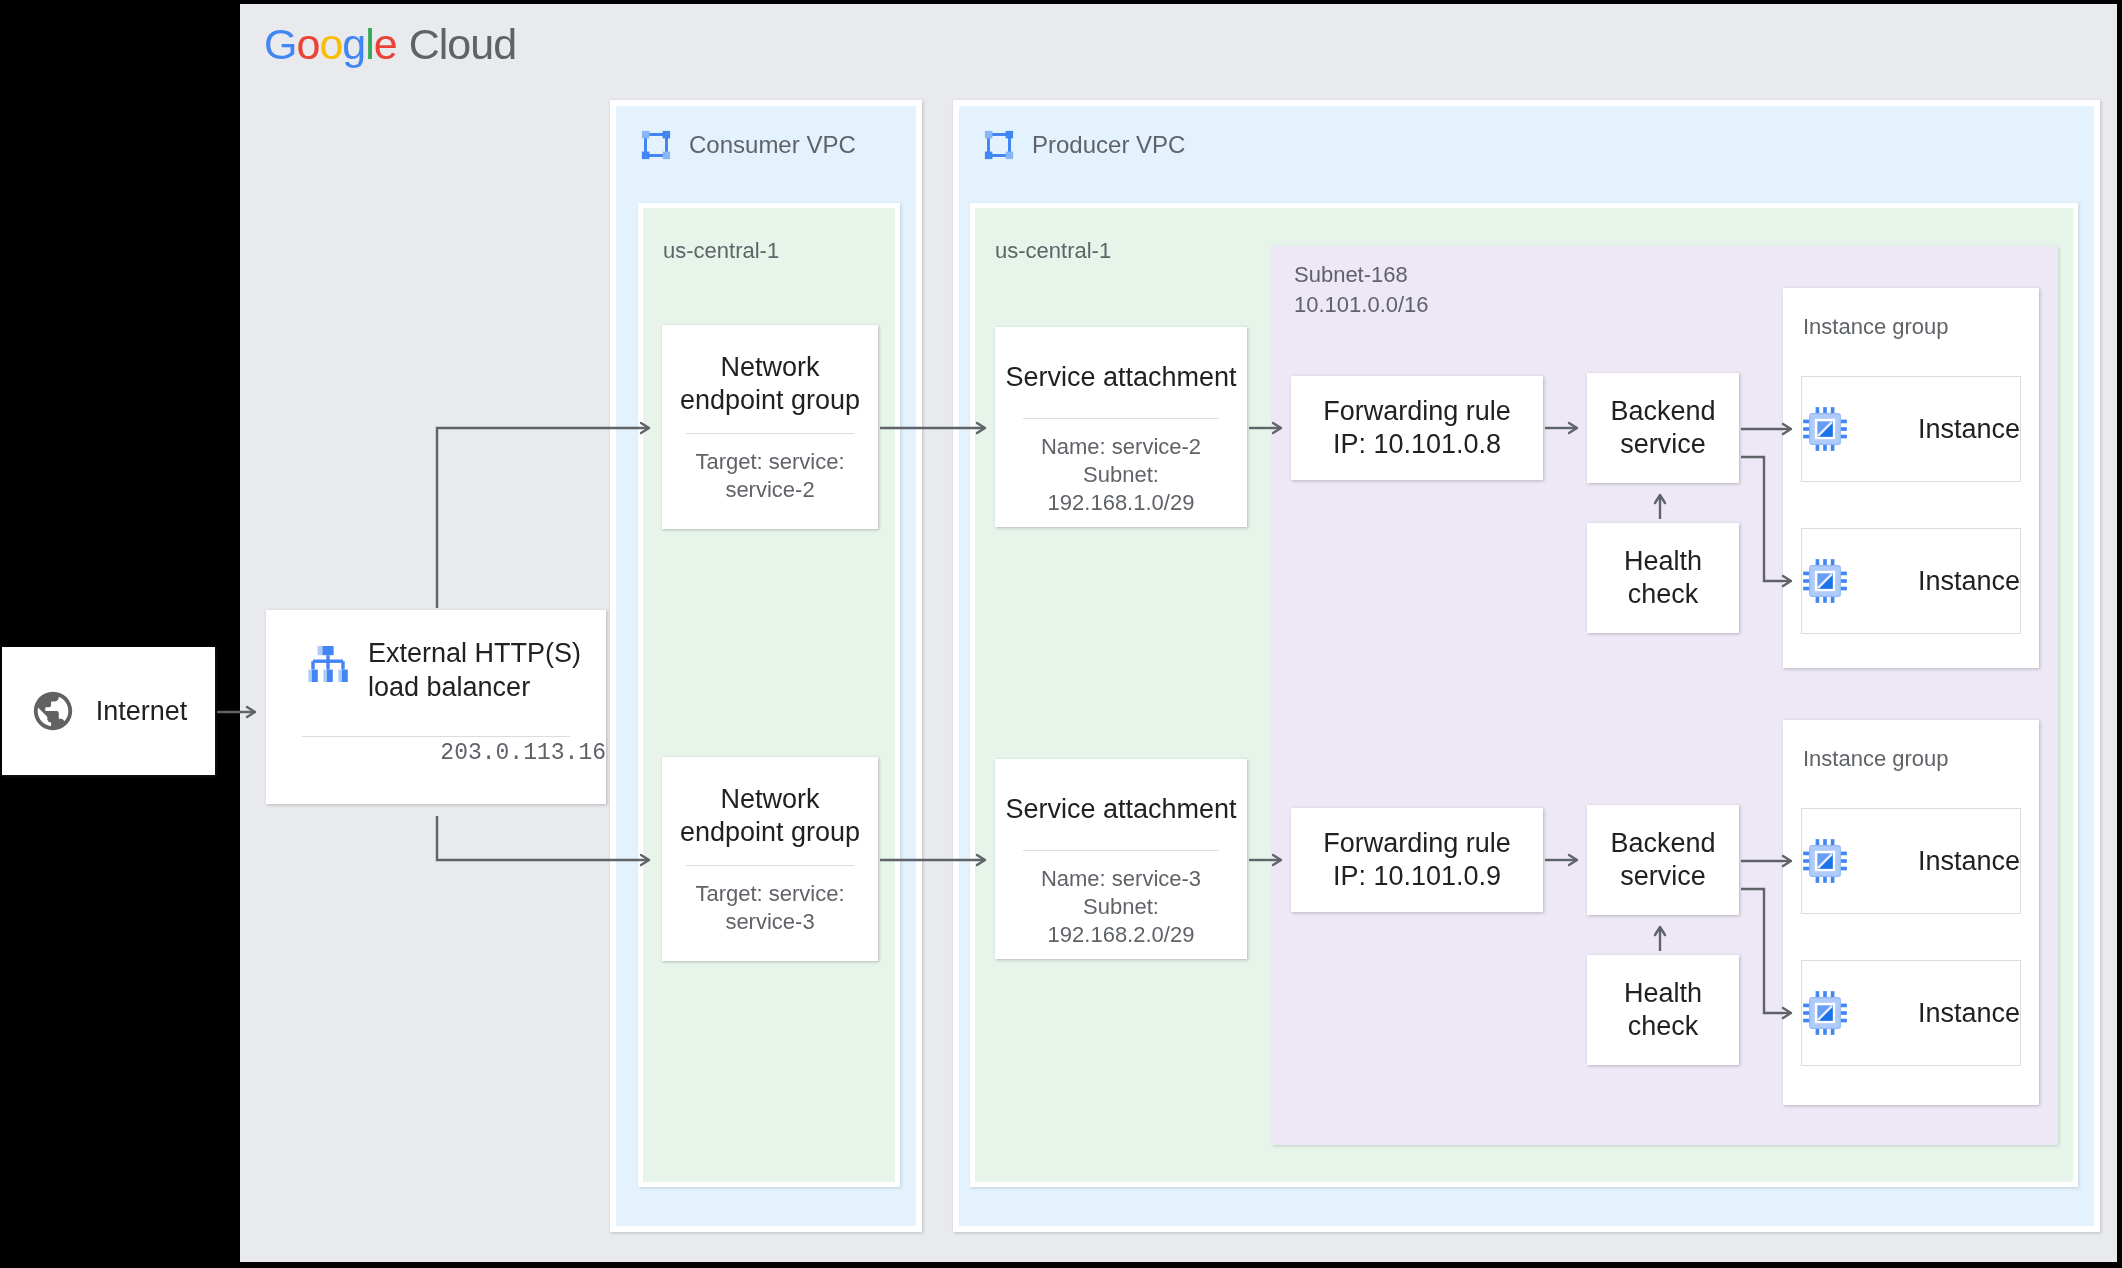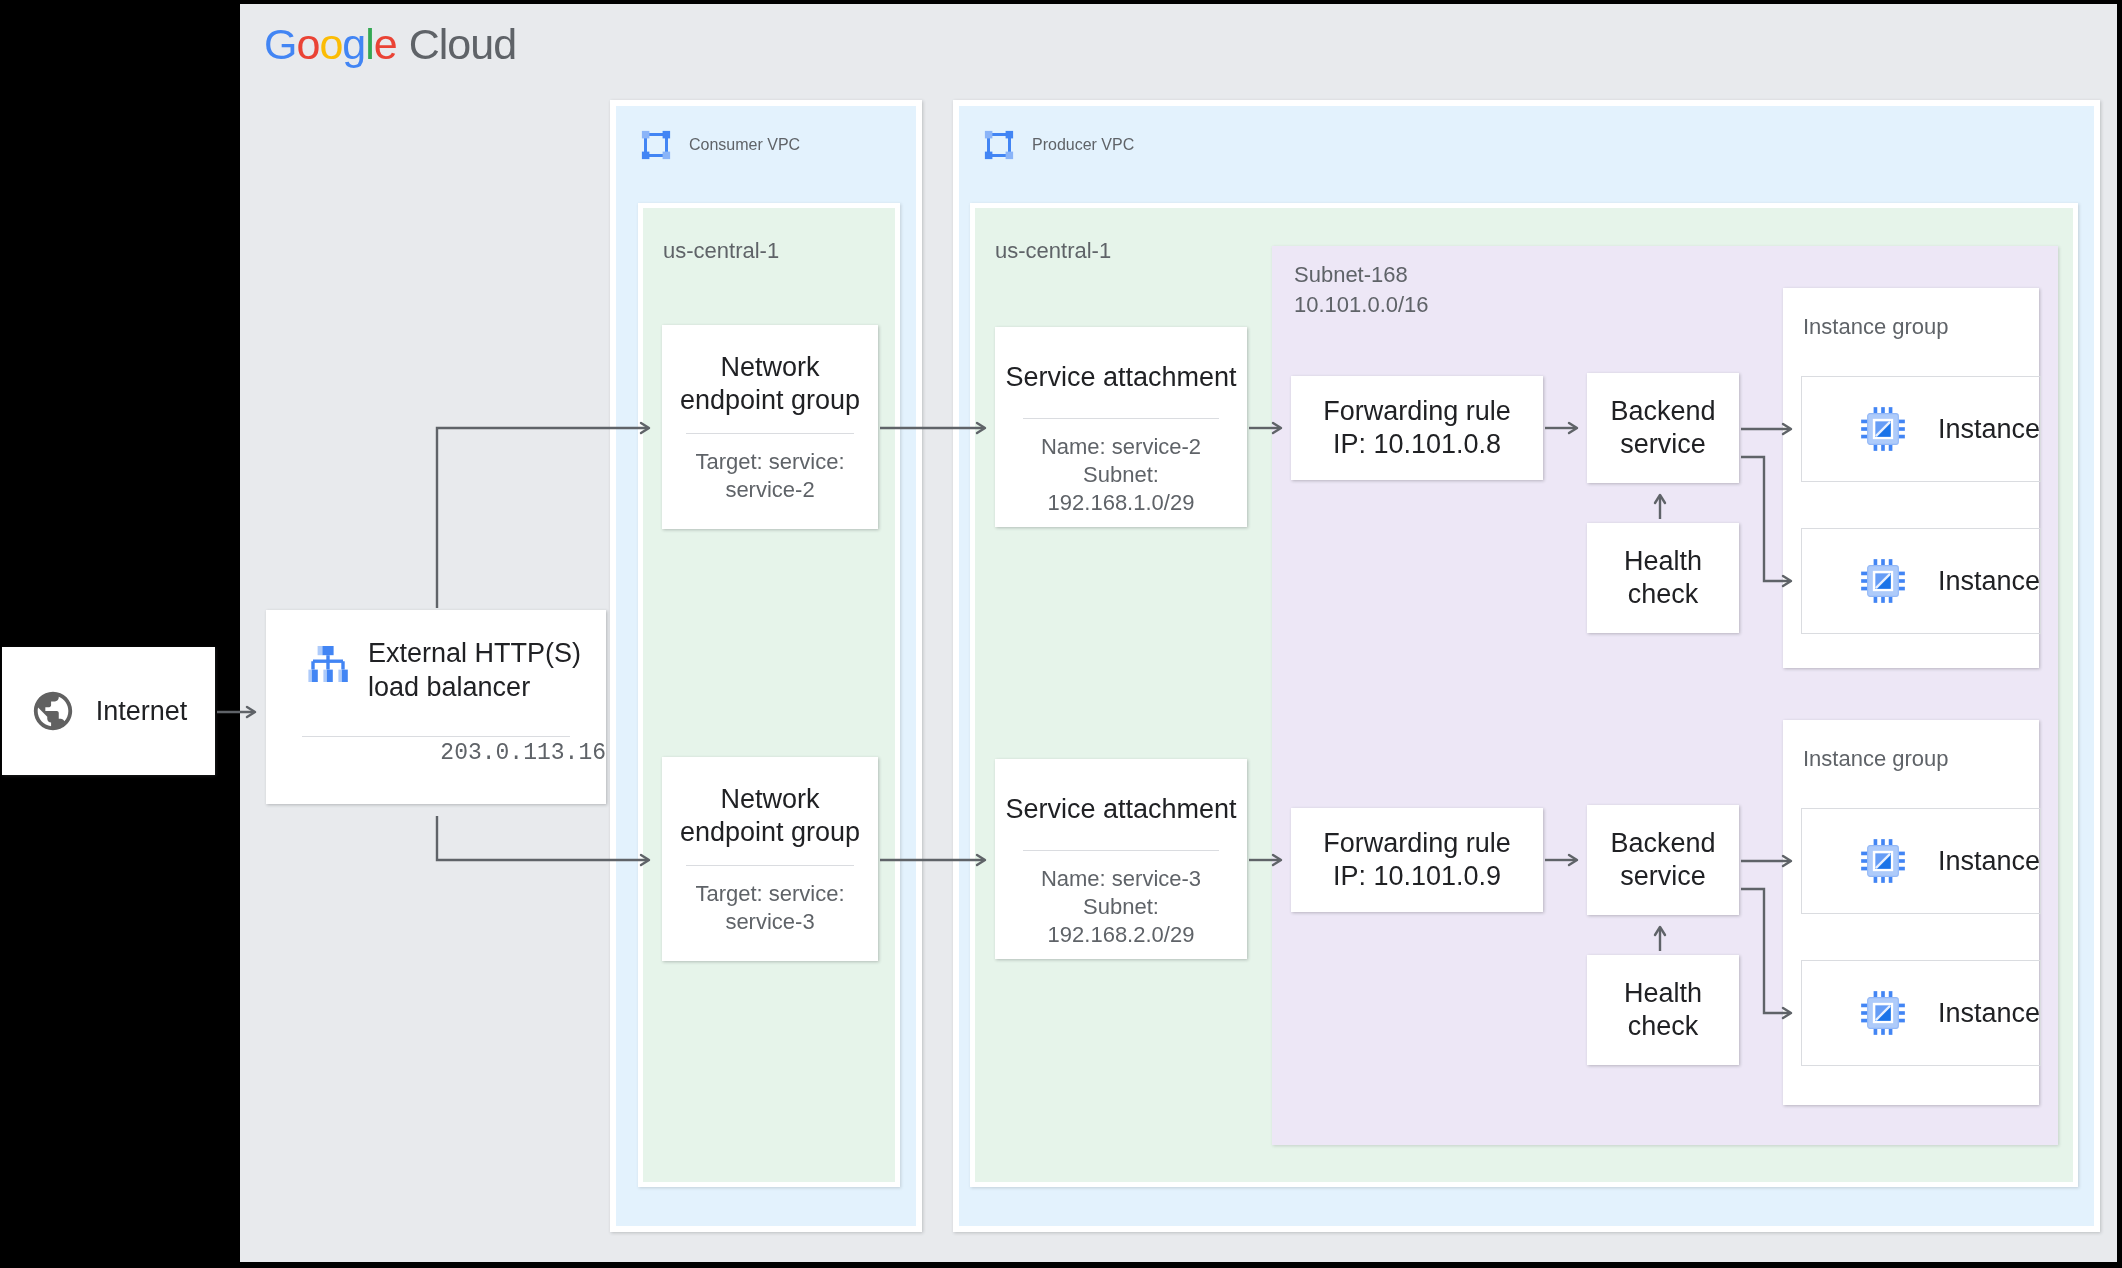--- a/index.html
+++ b/index.html
@@ -11,21 +11,21 @@
   .logo{position:absolute;left:264px;top:20px;font-size:43px;letter-spacing:-1px;white-space:nowrap;}
   .logo .cloud{color:#5f6368;margin-left:12px;margin-top:28px;}
   .c-blue{color:#4285f4}.c-red{color:#ea4335}.c-yellow{color:#fbbc05}.c-green{color:#34a853}
 
   
   .vpc{position:absolute;background:#e3f2fd;border:6px solid #fff;box-sizing:border-box;
        box-shadow:1px 1px 3px rgba(60,64,67,.25);}
   .vpc-consumer{left:610px;top:100px;width:312px;height:1132px;}
   .vpc-producer{left:953px;top:100px;width:1147px;height:1132px;}
   .vpc-header{position:absolute;left:22px;top:21px;display:flex;align-items:center;gap:15px;}
-  .vpc-label{font-size:16px;color:#5f6368;}
+  .vpc-label{font-size:24px;color:#5f6368;}
   .region{position:absolute;background:#e6f4ea;border:5px solid #fff;box-sizing:border-box;
           box-shadow:1px 1px 3px rgba(60,64,67,.2);}
   .region-consumer{left:638px;top:203px;width:262px;height:984px;}
   .region-producer{left:970px;top:203px;width:1108px;height:984px;}
   .region-label{position:absolute;left:20px;top:30px;font-size:22px;color:#5f6368;}
   .subnet{position:absolute;left:1272px;top:246px;width:786px;height:899px;background:#ede7f6;
           box-shadow:1px 1px 3px rgba(60,64,67,.2);}
   .subnet-label{position:absolute;left:22px;top:14px;font-size:22px;line-height:30px;color:#5f6368;}
 
   
@@ -59,22 +59,22 @@
   .lb-icon{position:absolute;left:38px;top:33px;width:48px;height:48px;}
   .lb-title{position:absolute;left:102px;top:26px;font-size:27px;line-height:34px;color:#202124;}
   .lb-sep{position:absolute;left:36px;top:126px;width:268px;height:1px;background:#dadce0;}
   .lb-ip{position:absolute;left:0;top:130px;width:100%;text-align:right;font-size:23px;color:#5f6368;font-family:Liberation Mono, monospace;}
 
   
   .ig{position:absolute;background:#fff;box-shadow:1px 1px 3px rgba(60,64,67,.3);}
   .ig-1{left:1783px;top:288px;width:256px;height:380px;}
   .ig-2{left:1783px;top:720px;width:256px;height:385px;}
   .ig-label{position:absolute;left:20px;top:26px;font-size:22px;color:#5f6368;}
-  .instance{position:absolute;left:18px;width:240px;height:106px;border:1px solid #dadce0;
-            box-sizing:border-box;display:flex;align-items:center;justify-content:flex-end;gap:32px;}
+  .instance{position:absolute;left:18px;width:220px;height:106px;border:1px solid #dadce0;
+            box-sizing:border-box;display:flex;align-items:center;justify-content:space-between;gap:32px;}
   .inst-a{top:88px;} .inst-b{top:240px;}
   .instance-label{font-size:27px;color:#202124;}
   .icon36{width:36px;height:36px;} .icon46{width:46px;height:46px;}
 
   .arrows{position:absolute;left:0;top:0;width:2122px;height:1268px;pointer-events:none;}
   .hidden-defs{position:absolute;width:0;height:0;overflow:hidden;}
 </style>
 </head>
 <body>
 

